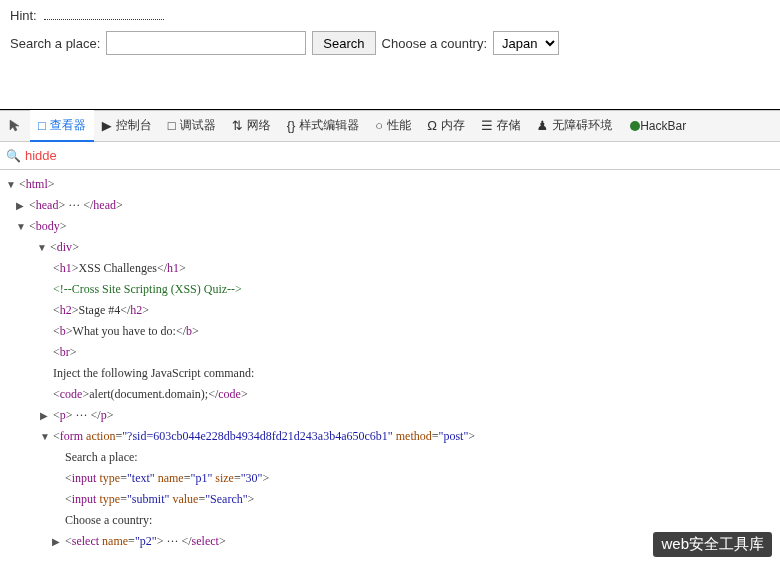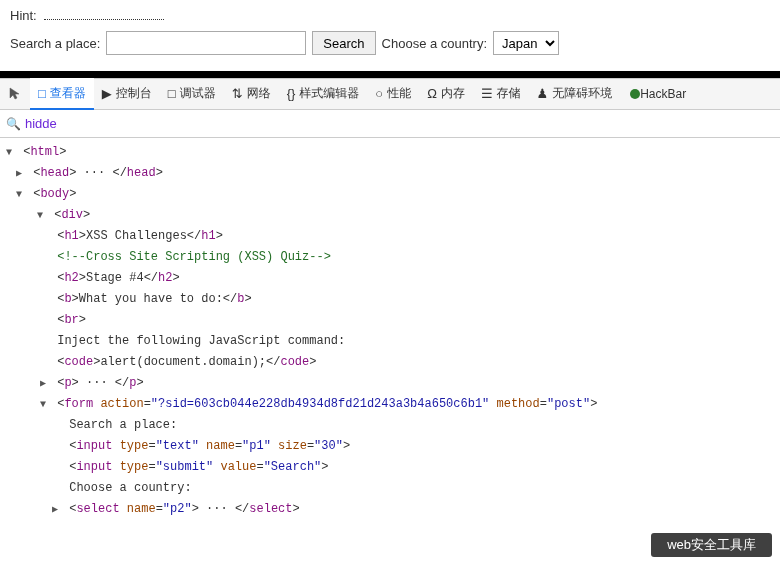--- a/index.html
+++ b/index.html
@@ -2,22 +2,22 @@
 <html><head>
   <meta charset="utf-8">
   <style>
     * { margin: 0; padding: 0; box-sizing: border-box; }
     body { font-family: Arial, sans-serif; font-size: 13px; background: #fff; overflow: hidden; width: 780px; height: 565px; }
 
     
     .page-area {
       background: #fff;
       padding: 8px 10px;
-      border-bottom: 7px solid #000000;
-      height: 78px;
+      border-bottom: 1px solid #000000;
+      height: 110px;
     }
     .hint-row {
       font-size: 13px;
       color: #333;
       margin-bottom: 8px;
     }
     .hint-dots {
       display: inline-block;
       border-bottom: 1px dotted #333;
       width: 120px;
@@ -126,31 +126,31 @@
     }
     .search-icon-small {
       color: #555;
       font-size: 12px;
       margin-right: 4px;
     }
     .search-bar-input {
       border: none;
       outline: none;
       font-size: 13px;
-      color: #6d28d9;
+      color: #ef4444;
       width: 150px;
     }
 
     
     .dom-tree {
       background: #fff;
       height: calc(565px - 110px - 32px - 28px);
       overflow-y: auto;
       padding: 4px 0;
-      font-family: Liberation Mono, monospace;
+      font-family: Liberation Serif, serif;
       font-size: 12px;
     }
     .dom-line {
       padding: 1px 6px;
       white-space: nowrap;
       line-height: 18px;
       color: #333;
     }
     .indent1 { padding-left: 16px; }
     .indent2 { padding-left: 37px; }
@@ -171,22 +171,22 @@
     .triangle-right::before { content: '▶'; }
     .triangle-down::before { content: '▼'; }
 
     
     .watermark {
       position: fixed;
       bottom: 8px;
       right: 8px;
       background: rgba(0,0,0,0.75);
       color: #fff;
-      font-size: 13px;
-      padding: 3px 16px;
+      font-size: 15px;
+      padding: 3px 8px;
       border-radius: 3px;
       z-index: 999;
     }
   </style>
 </head>
 <body>
 
 <div class="page-area">
   <div class="hint-row">
     <span>Hint:</span>

